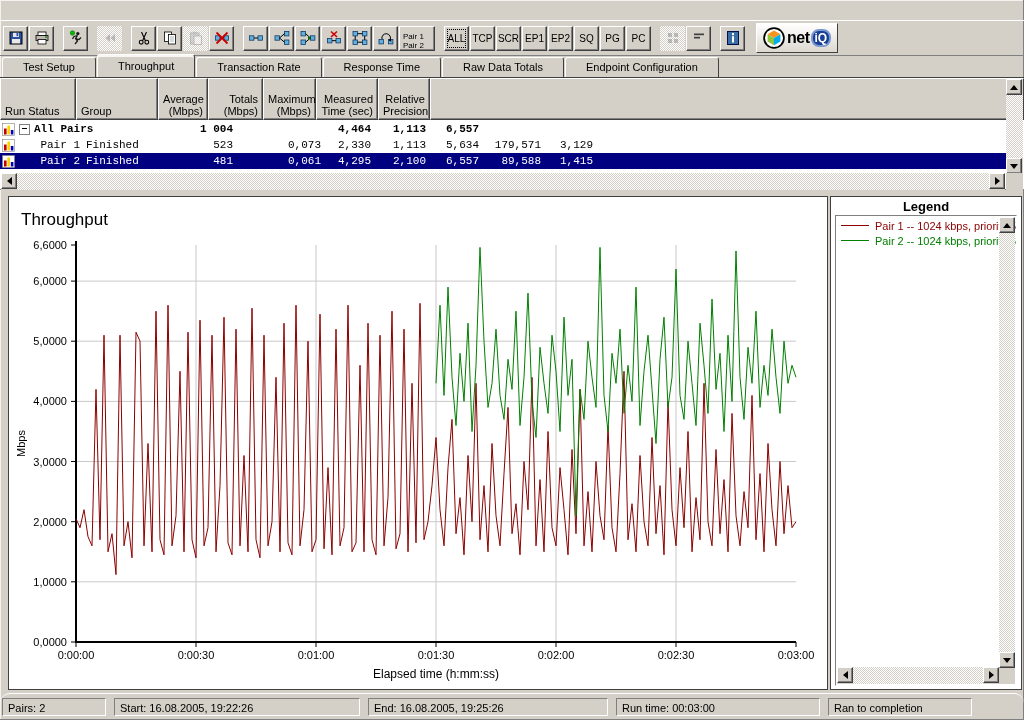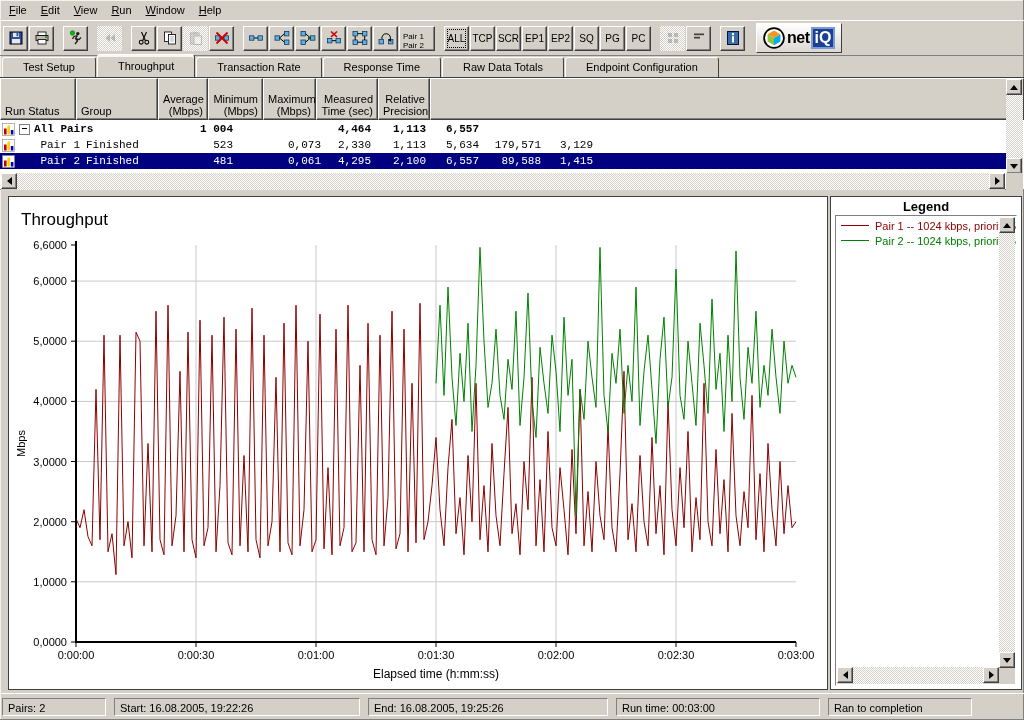--- a/index.html
+++ b/index.html
@@ -21,22 +21,22 @@
   .tbtn.txt{font-size:10px;}
   .tbtn.wide{width:36px;flex-direction:column;font-size:8px;line-height:9px;align-items:flex-start;padding-left:3px;}
   .tbtn.focused{outline:1px dotted #000;outline-offset:-4px;}
   .tbtn.disabled{border-color:transparent;box-shadow:none;
      background-image:conic-gradient(#fff 25%,transparent 0 50%,#fff 0 75%,transparent 0);background-size:2px 2px;}
   .tbtn.disabled svg{opacity:.6;filter:grayscale(1);}
   .brand{height:28px;margin-left:2px;padding:0 6px;display:flex;align-items:center;
          border:1px solid;border-color:#fff #404040 #404040 #fff;background:linear-gradient(#ffffff,#dcd8d0);}
   .brand svg{width:22px;height:22px;margin-right:2px;}
   .brand .b1{font-weight:bold;font-size:16px;letter-spacing:-0.5px;}
-  .brand .b2{background:#1b3f94;border:2px solid #7a9ad4;border-radius:0;color:#fff;
-             font-weight:bold;font-size:16px;padding:0 2px;margin-left:1px;}
+  .brand .b2{background:#1b3f94;border:2px solid #7a9ad4;border-radius:8px;color:#fff;
+             font-weight:bold;font-size:12px;padding:0 2px;margin-left:1px;}
   
   .tabbar{position:absolute;top:55px;left:2px;right:0;height:22px;display:flex;align-items:flex-end;}
   .tab{height:19px;line-height:19px;padding:0 20px;background:#d4d0c8;border:1px solid #404040;
        border-bottom:none;border-top-color:#fff;border-left-color:#fff;border-radius:3px 3px 0 0;
        margin-right:1px;position:relative;}
   .tab.active{height:22px;line-height:22px;z-index:3;background:#d4d0c8;box-shadow:inset 0 2px 0 #f8f6f2;}
   
   .content-frame{position:absolute;top:77px;left:0;right:0;height:113px;background:#fff;
                  border-top:1px solid #404040;border-bottom:1px solid #808080;box-sizing:border-box;}
   .thead{position:absolute;top:0;left:0;right:0;height:42px;display:flex;}
@@ -78,37 +78,29 @@
   .legend-panel{position:absolute;top:196px;left:830px;width:192px;height:494px;background:#fff;
                 border:1px solid #404040;box-sizing:border-box;}
   .legend-title{text-align:center;font-weight:bold;font-size:13px;margin-top:2px;}
   .legend-box{position:absolute;left:4px;right:4px;top:18px;bottom:3px;
               border:1px solid;border-color:#808080 #fff #fff #808080;background:#fff;}
   .lg-entries{position:absolute;top:2px;left:3px;right:18px;}
   .lg-entry{height:15px;display:flex;align-items:center;white-space:nowrap;}
   .lg-line{width:28px;border-top:1px solid;flex:none;margin:0 6px 0 2px;}
   svg text{font-family:"Liberation Sans","DejaVu Sans",sans-serif;}
   
-  .statusbar{position:absolute;left:0;right:0;bottom:0;height:26px;border-top:1px solid #fff;}
+  .statusbar{position:absolute;left:0;right:0;bottom:0;height:26px;border-top:1px solid #fff;border-radius:10px;}
   .scell{position:absolute;top:4px;height:18px;line-height:16px;box-sizing:border-box;padding:1px 5px;
          border:1px solid;border-color:#808080 #fff #fff #808080;white-space:nowrap;overflow:hidden;}
 </style>
 </head>
 <body>
 
 <div class="window">
 
-  <div class="menubar">
-      <div class="menu-item"><span class="u">F</span>ile</div>
-      <div class="menu-item"><span class="u">E</span>dit</div>
-      <div class="menu-item"><span class="u">V</span>iew</div>
-      <div class="menu-item"><span class="u">R</span>un</div>
-      <div class="menu-item"><span class="u">W</span>indow</div>
-      <div class="menu-item"><span class="u">H</span>elp</div>
-    </div>
 
   <div class="toolbar">
       <div class="tgroup">
         <div class="tbtn">
           <svg viewBox="0 0 16 16">
             <rect x="2" y="2" width="12" height="12" fill="#2a52a0"></rect>
             <rect x="5" y="2.5" width="6" height="4.5" fill="#e8e8e8"></rect>
             <rect x="8.5" y="3" width="1.8" height="3.2" fill="#2a52a0"></rect>
             <rect x="4" y="9" width="8" height="5" fill="#e8e8e8"></rect>
             <rect x="2" y="2" width="12" height="12" fill="none" stroke="#000"></rect>
@@ -309,21 +301,21 @@
           <div>Run Status</div>
         </div>
         <div class="hcell" style="width:82px">
           <div>Group</div>
         </div>
         <div class="hcell r" style="width:50px">
           <div>Average</div>
           <div>(Mbps)</div>
         </div>
         <div class="hcell r" style="width:55px">
-          <div>Minimum</div>
+          <div>Totals</div>
           <div>(Mbps)</div>
         </div>
         <div class="hcell r" style="width:53px">
           <div>Maximum</div>
           <div>(Mbps)</div>
         </div>
         <div class="hcell r" style="width:62px">
           <div>Measured</div>
           <div>Time (sec)</div>
         </div>

